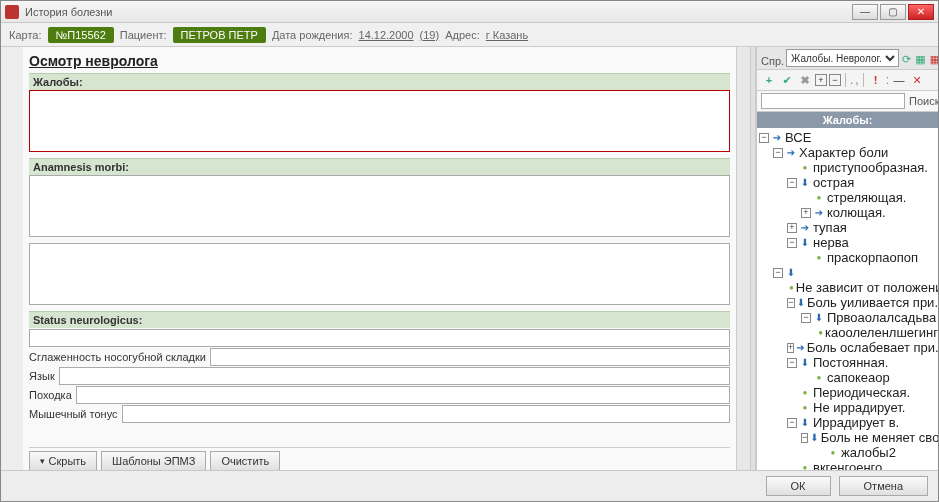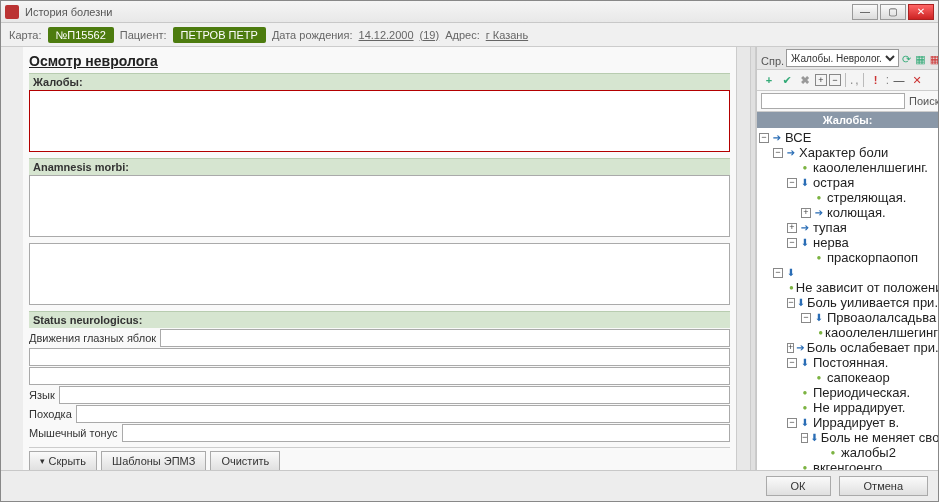--- a/index.html
+++ b/index.html
@@ -112,27 +112,24 @@
     <div class="group-label">Жалобы:</div>
     <textarea class="main active complaints" style=""></textarea>
 
     <div class="group-label">Anamnesis morbi:</div>
     <textarea class="main morbi" style=""></textarea>
 
     <textarea class="main vitae" style=""></textarea>
 
     <div class="group-label">Status neurologicus:</div>
     <div class="status-row">
-      <label>Движения глазных яблок</label>
-      <input type="text" style="">
-    </div>
-    <div class="status-row">
-      <input type="text" style="">
-    </div>
-    <div class="status-row">
+      <input type="text" style="">
+    </div>
+    <div class="status-row">
+      <label>Сглаженность носогубной складки</label>
       <input type="text" style="">
     </div>
     <div class="status-row">
       <label>Язык</label>
       <input type="text" style="">
     </div>
     <div class="status-row">
       <label>Походка</label>
       <input type="text" style="">
     </div>
@@ -202,21 +199,21 @@
                 <div class="node">
                   <span class="tog">−</span>
                   <span class="ic arrow-r">➔</span>
                   <span class="txt">Характер боли</span>
                 </div>
                 <ul>
                   <li>
                     <div class="node">
                       <span class="tog empty"></span>
                       <span class="ic leaf">●</span>
-                      <span class="txt">каоолеленлшегинг.</span>
+                      <span class="txt">приступообразная.</span>
                     </div>
                   </li>
                   <li>
                     <div class="node">
                       <span class="tog">−</span>
                       <span class="ic arrow-d">⬇</span>
                       <span class="txt">острая</span>
                     </div>
                     <ul>
                       <li>

